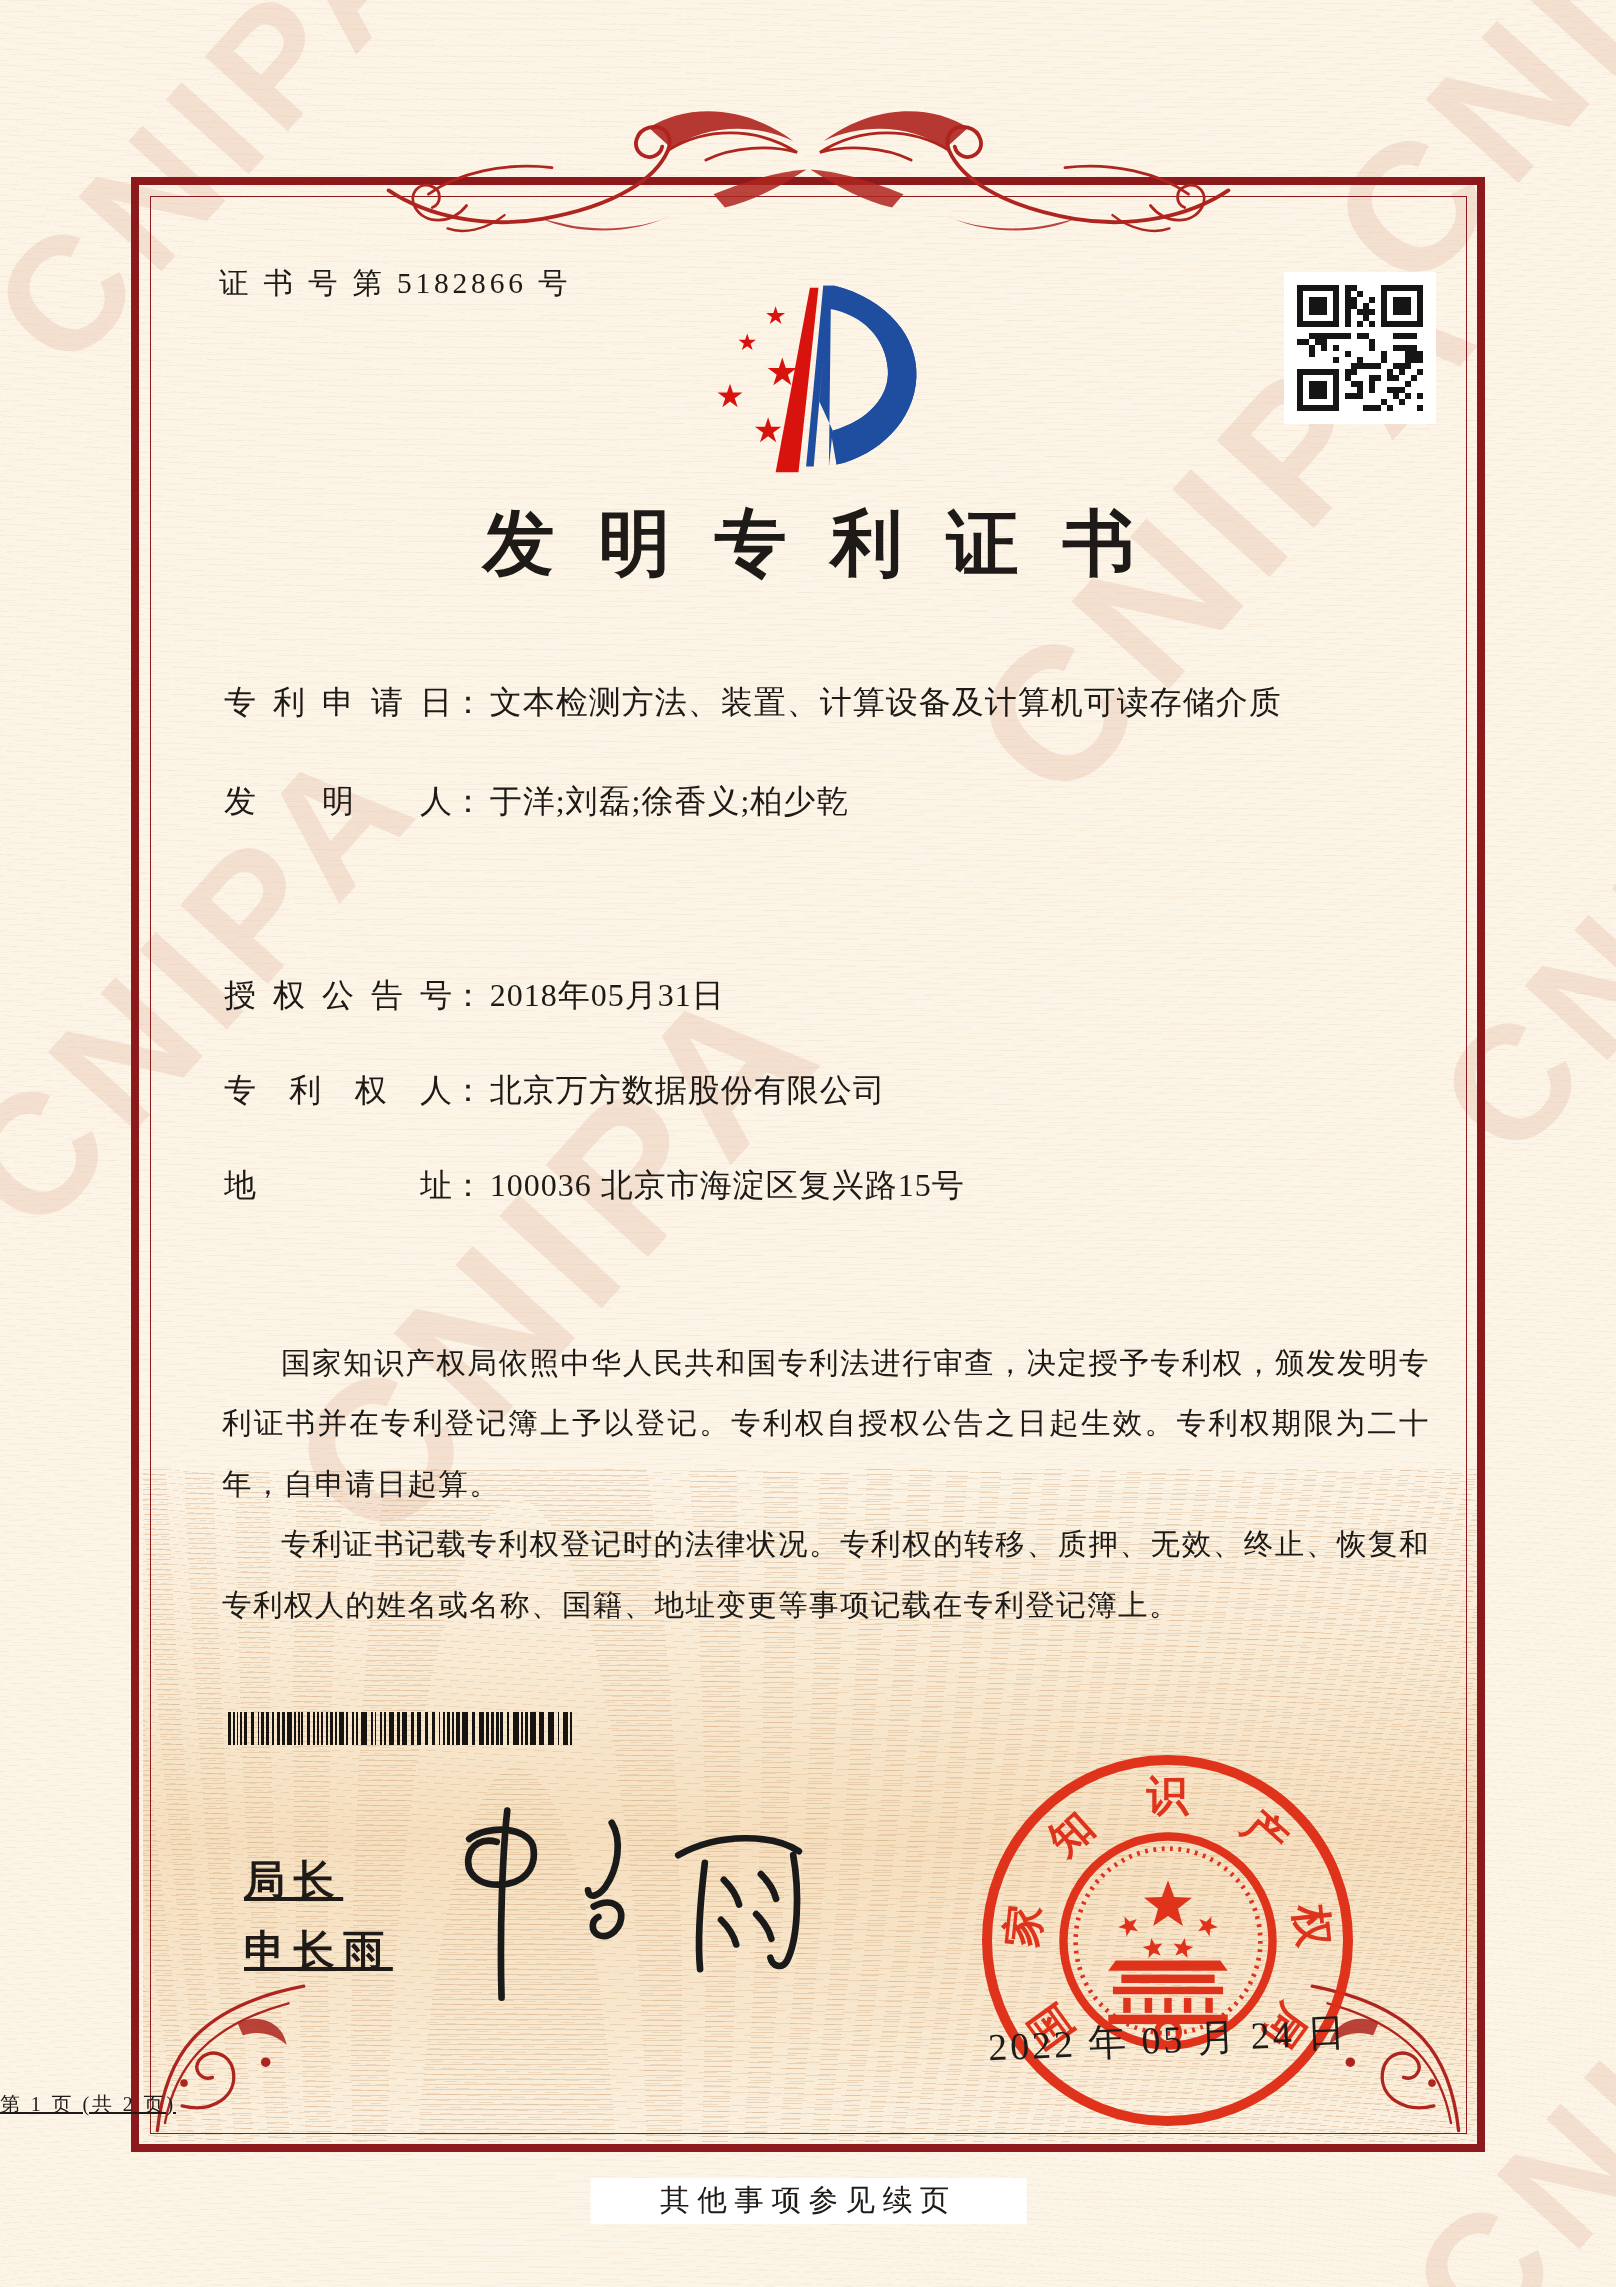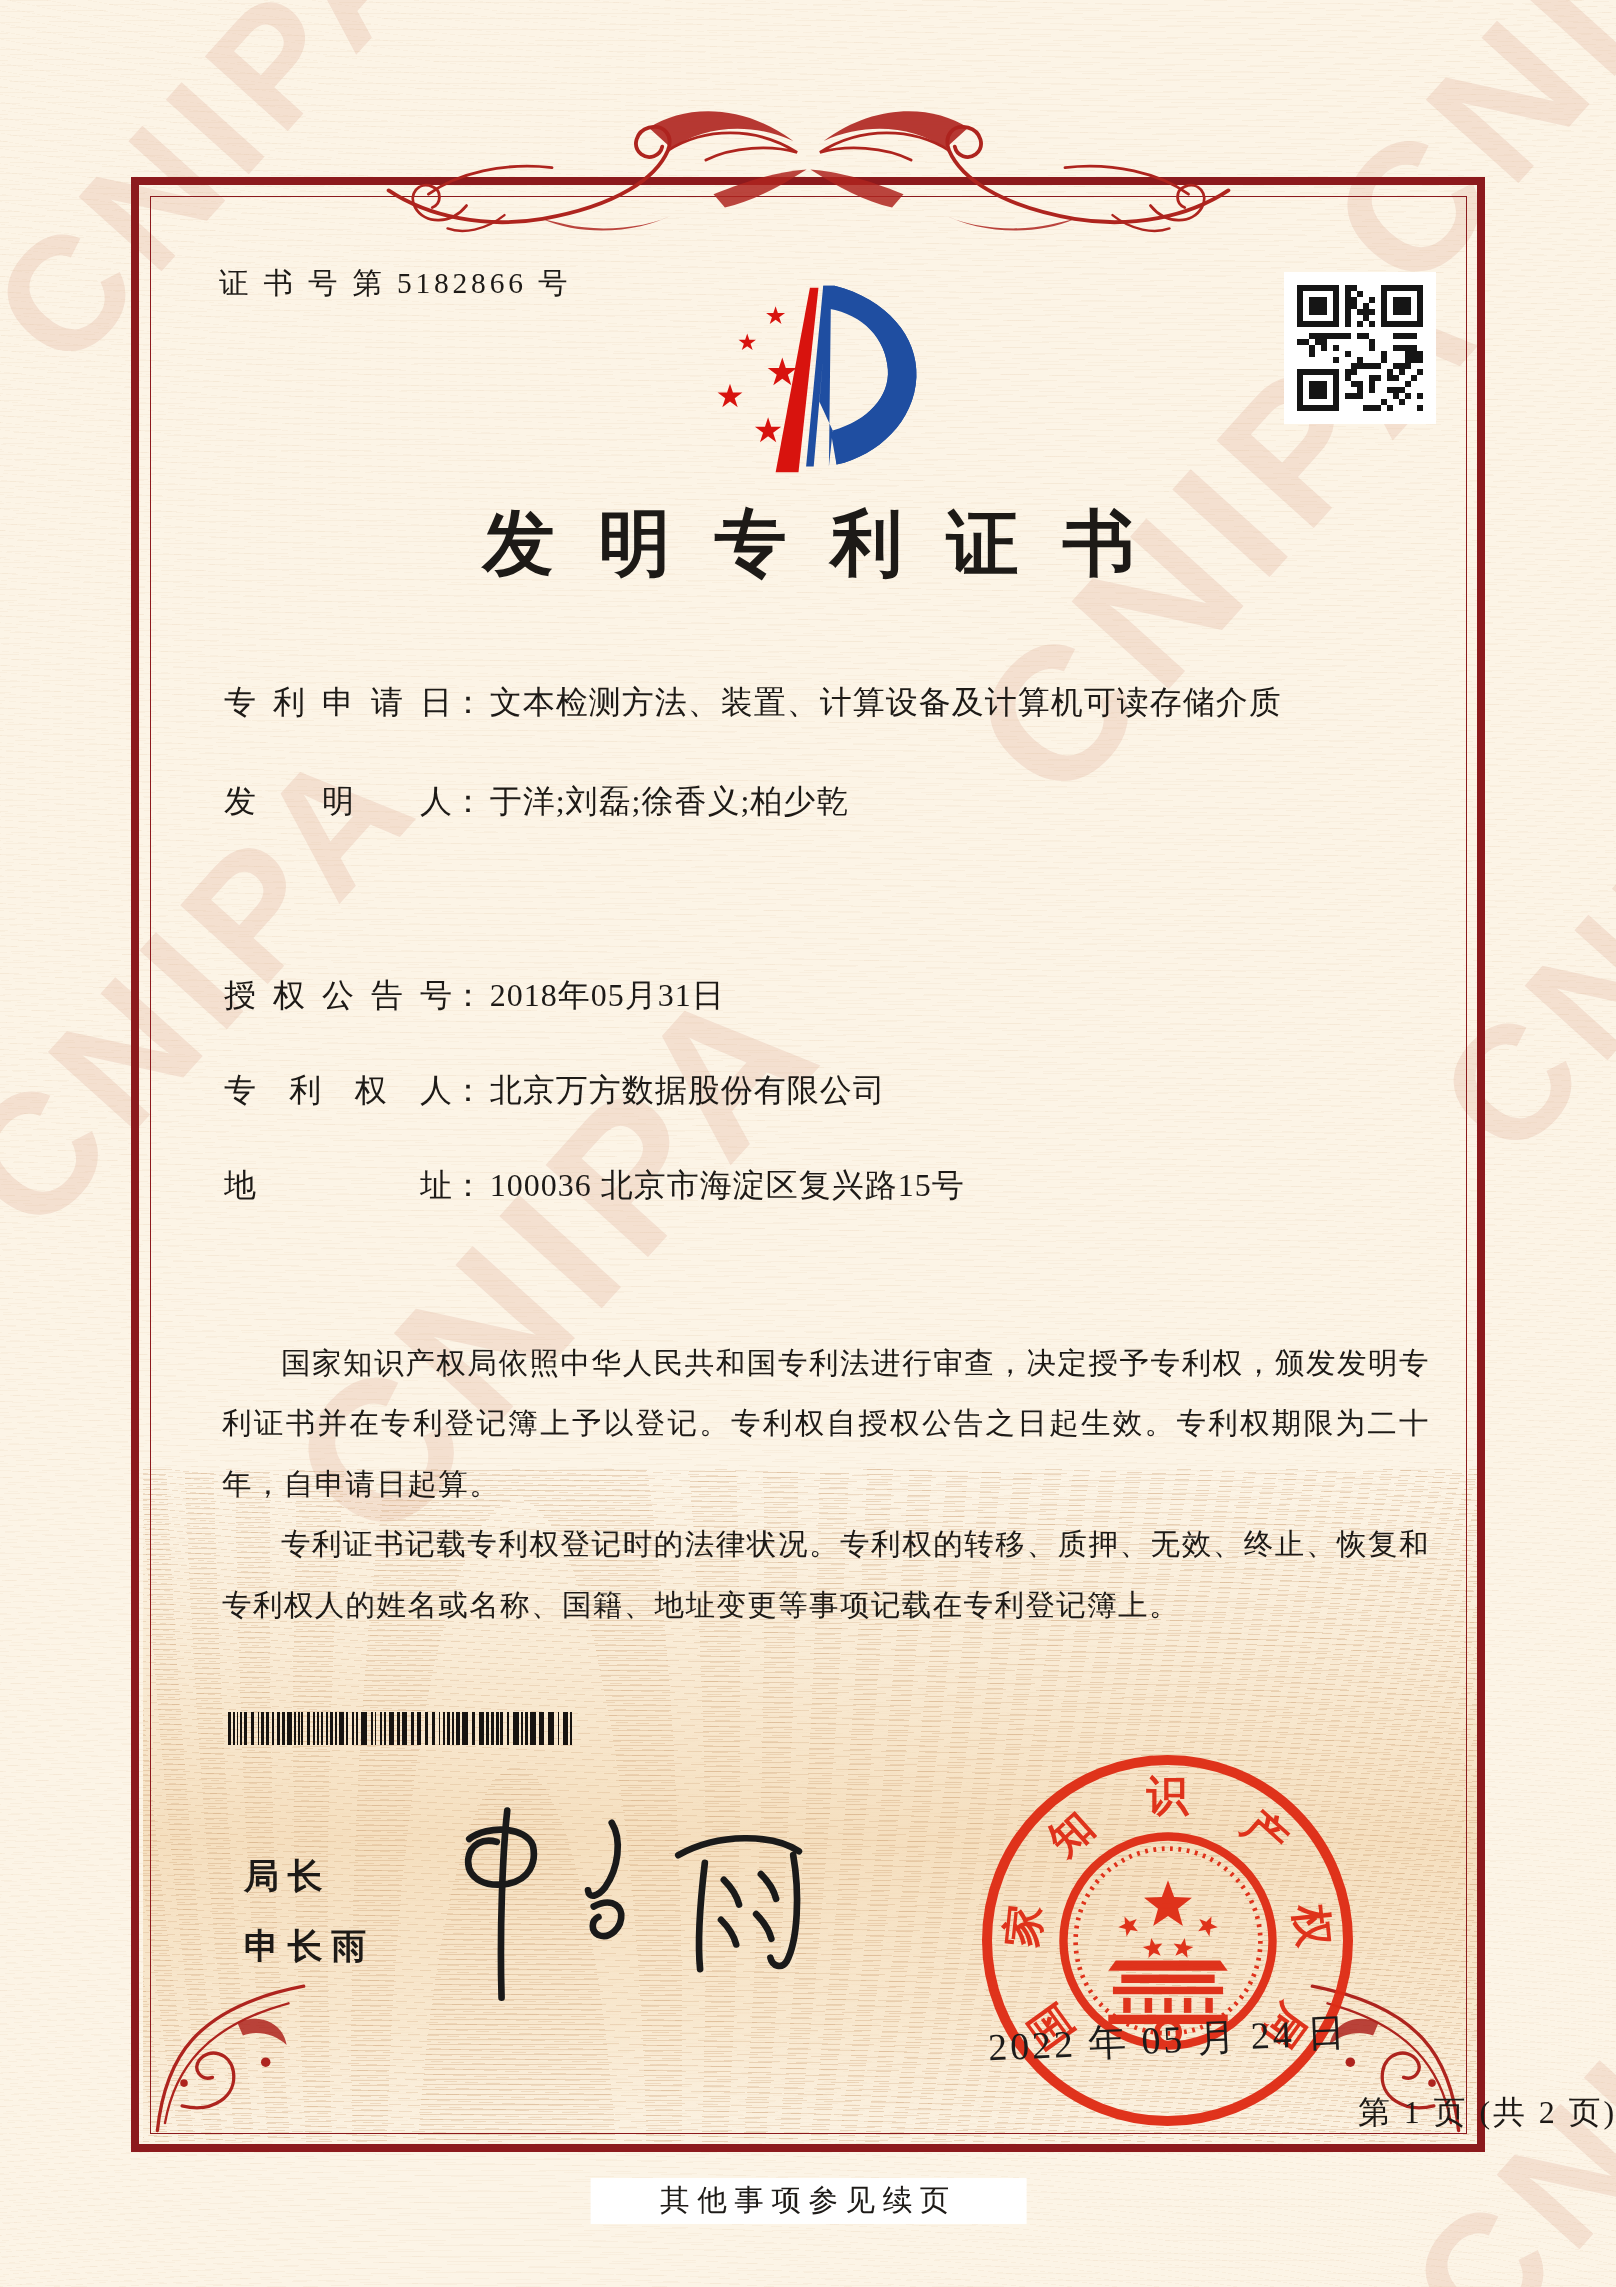--- a/index.html
+++ b/index.html
@@ -49,33 +49,33 @@
   .flabel-n{display:inline-block;vertical-align:bottom;letter-spacing:1.9px;}
   .fcolon{display:inline-block;margin-right:5.7px;}
   .fvalue{letter-spacing:1px;}
   #field-grant-no{position:absolute;left:820px;top:0;}
   #paragraphs{left:222px;top:1333px;width:1208px;font-size:29.5px;line-height:2.05;
       letter-spacing:1.4px;text-align:justify;}
   #paragraphs p{margin:0;text-indent:2em;}
   #barcode{left:228px;top:1712px;width:361px;height:33px;z-index:4;font-size:0;}
   #barcode div{display:inline-block;height:100%;background:#171310;}
   .signer{position:absolute;left:244px;z-index:4;font-family:"Liberation Sans","DejaVu Sans",sans-serif;
-      font-weight:bold;font-size:35px;letter-spacing:8.6px;}
+      font-weight:bold;font-size:41px;letter-spacing:8.6px;text-decoration:underline;}
   #signer-title{top:1853px;}
   #signer-name{top:1923px;}
   #signature{left:417px;top:1796px;width:418px;height:219px;z-index:4;}
   
   #seal{position:absolute;left:982px;top:1755px;width:371px;height:371px;z-index:5;opacity:.96;}
   #seal-ring{position:absolute;inset:0;border:10.5px solid var(--seal_red);border-radius:50%;box-sizing:border-box;}
   .seal-char{position:absolute;left:50%;top:50%;font-family:"Liberation Sans","DejaVu Sans",sans-serif;
       font-weight:bold;font-size:42px;color:var(--seal_red);}
   #emblem{position:absolute;left:50%;top:50%;width:224px;height:224px;transform:translate(-50%,-50%);}
   #seal-date{position:absolute;left:50%;top:285px;transform:translate(-50%,-50%) rotate(-2.5deg);
       white-space:nowrap;font-size:38px;letter-spacing:2.9px;color:#141414;z-index:6;}
-  #page-num{left:0;right:0;top:2091px;text-align:right;font-size:32px;letter-spacing:2.9px;}
+  #page-num{left:0;right:0;top:2091px;text-align:left;font-size:20px;letter-spacing:2.9px;text-decoration:underline;}
   #continuation{position:absolute;left:50%;top:2178px;transform:translateX(-50%);background:#ffffff;
       padding:3px 70px;font-size:29.5px;letter-spacing:7.6px;z-index:4;white-space:nowrap;}
 </style>
 </head>
 <body>
 
 <div id="page">
     <div class="wm" style="left: 1351px; top: 2016px; font-size: 162px;">CNIPA</div>
     <div class="wm" style="left: 219px; top: 1141px; font-size: 200px;">CNIPA</div>
     <div class="wm" style="left: 1379px; top: 827px; font-size: 162px;">CNIPA</div>

